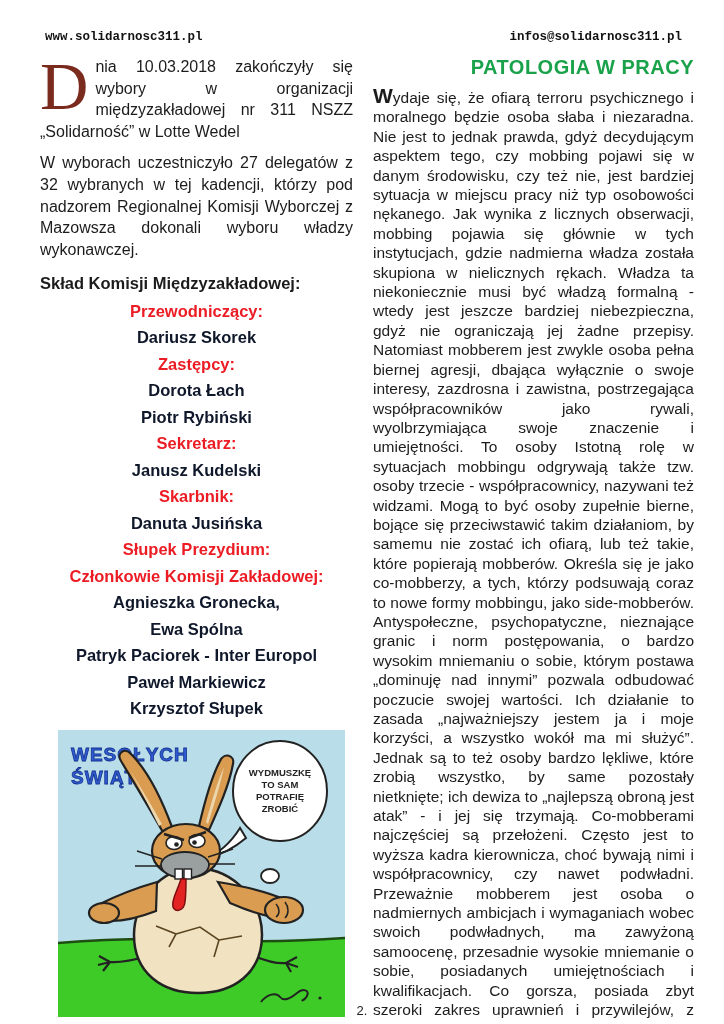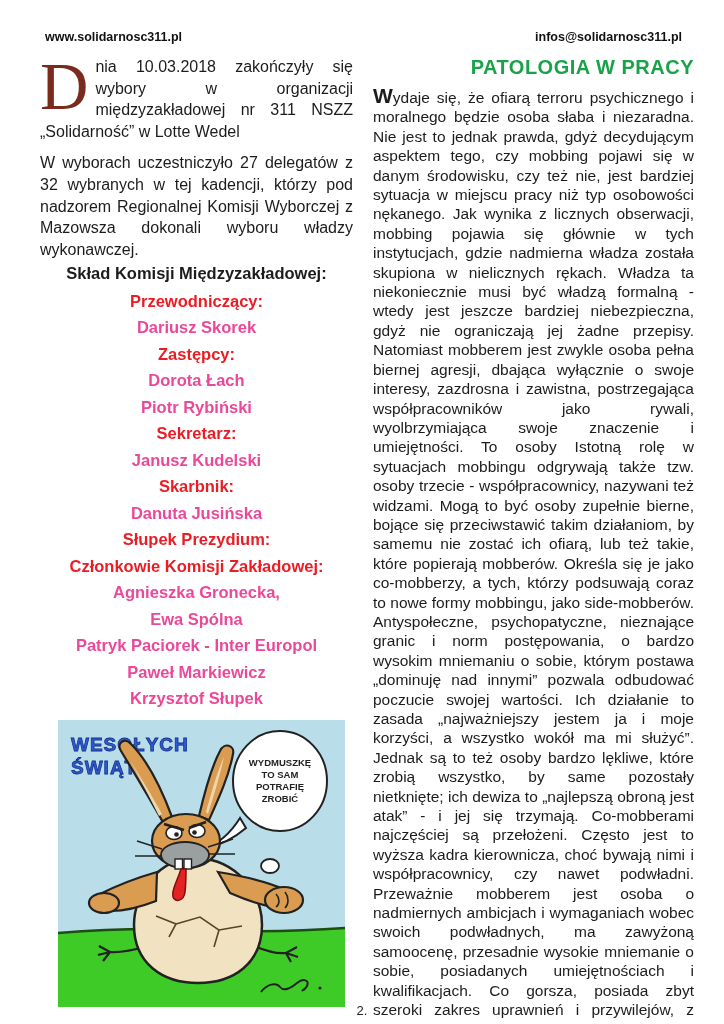--- a/index.html
+++ b/index.html
@@ -16,20 +16,21 @@
   .header {
     position: absolute;
     top: 30px;
     left: 45px;
     right: 42px;
     display: flex;
     justify-content: space-between;
     font-size: 12.5px;
     font-weight: bold;
     color: #111;
+    font-family: Liberation Mono, monospace;
   }
   .columns {
     position: absolute;
     top: 56px;
     left: 40px;
     display: flex;
     gap: 20px;
   }
   .col-left  { width: 313px; }
   .col-right { width: 321px; }
@@ -43,32 +44,31 @@
   .para2 { margin-top: 10px; }
   .dropcap {
     float: left;
     font-family: "Liberation Serif", serif;
     font-size: 67px;
     line-height: 55px;
     color: #7b2a1e;
     margin: 3px 7px 0 0;
   }
   .list-title {
-    text-align: center;
     font-weight: bold;
     font-size: 16.5px;
-    margin-top: 4px;
+    margin-top: 14px;
   }
   .entry {
     text-align: center;
     font-weight: bold;
     font-size: 16.5px;
     line-height: 17px;
     margin-top: 9.5px;
-    color: #ec4899;
+    color: #0f172a;
   }
   .entry.red { color: #ec1c24; }
 
   .cartoon-wrap { margin: 13px 0 0 18px; width: 287px; height: 287px; }
 
   .article-title {
     margin: 0 0 7px 0;
     text-align: right;
     font-size: 20px;
     font-weight: bold;

